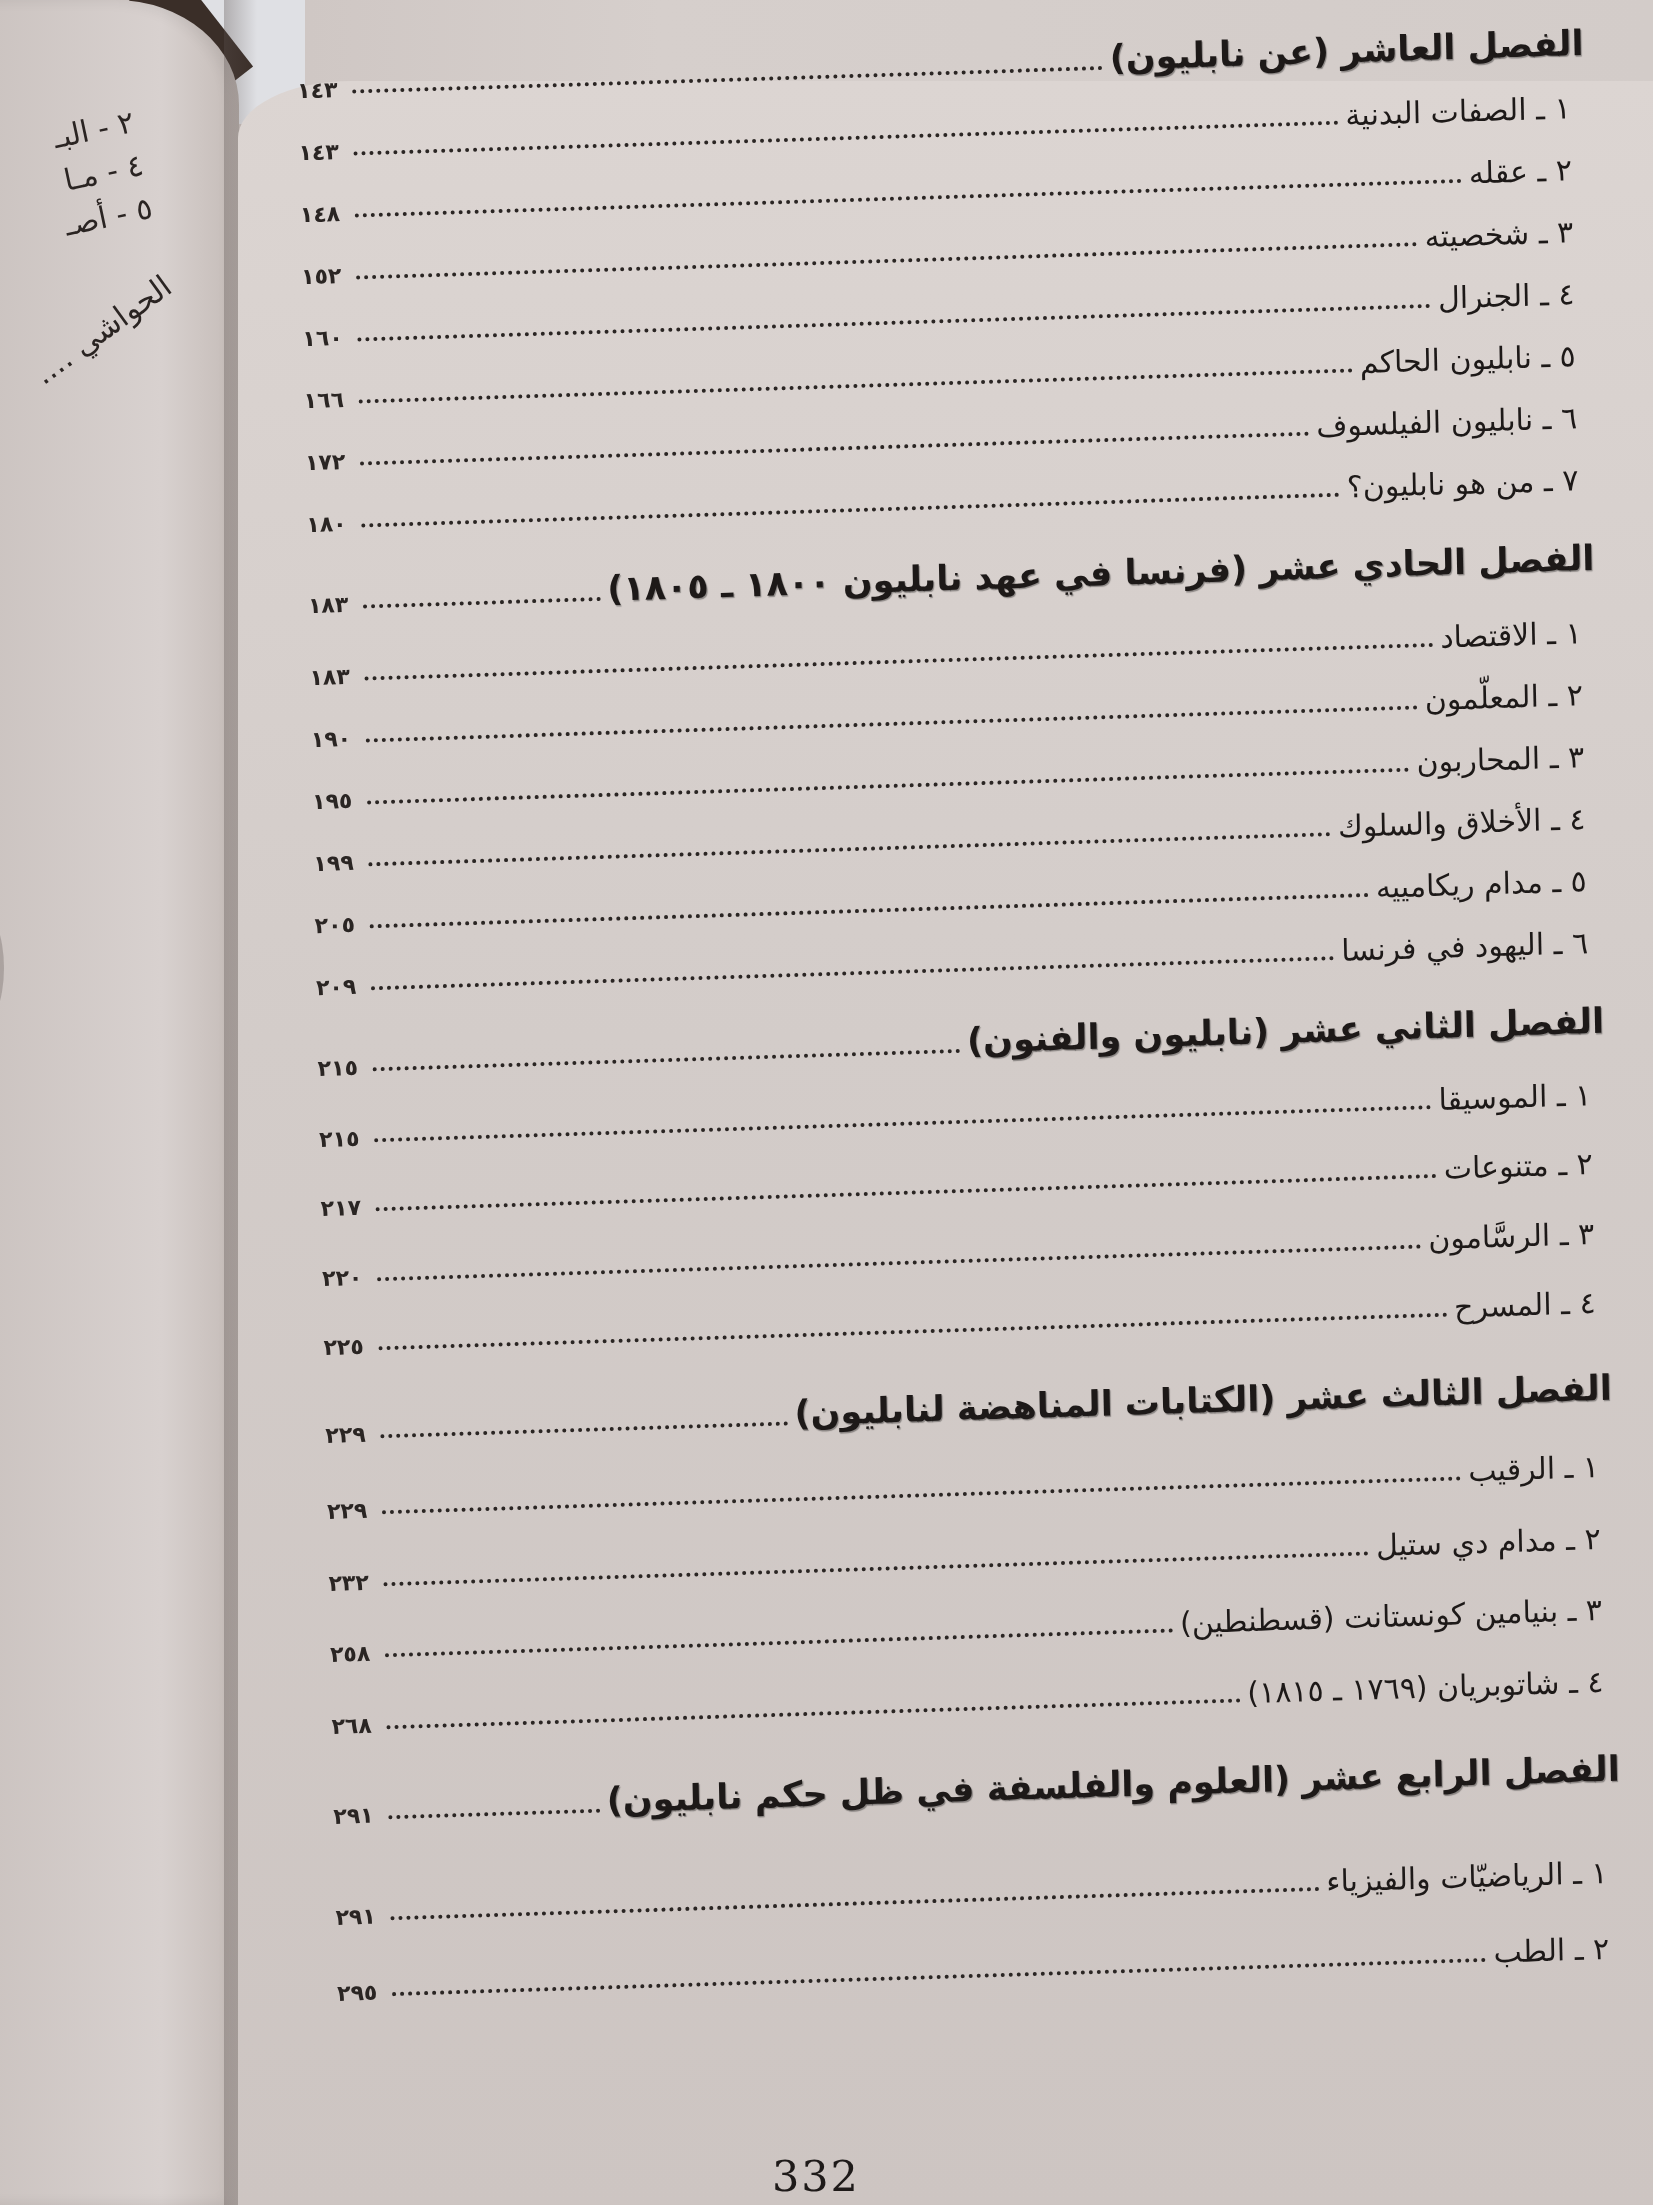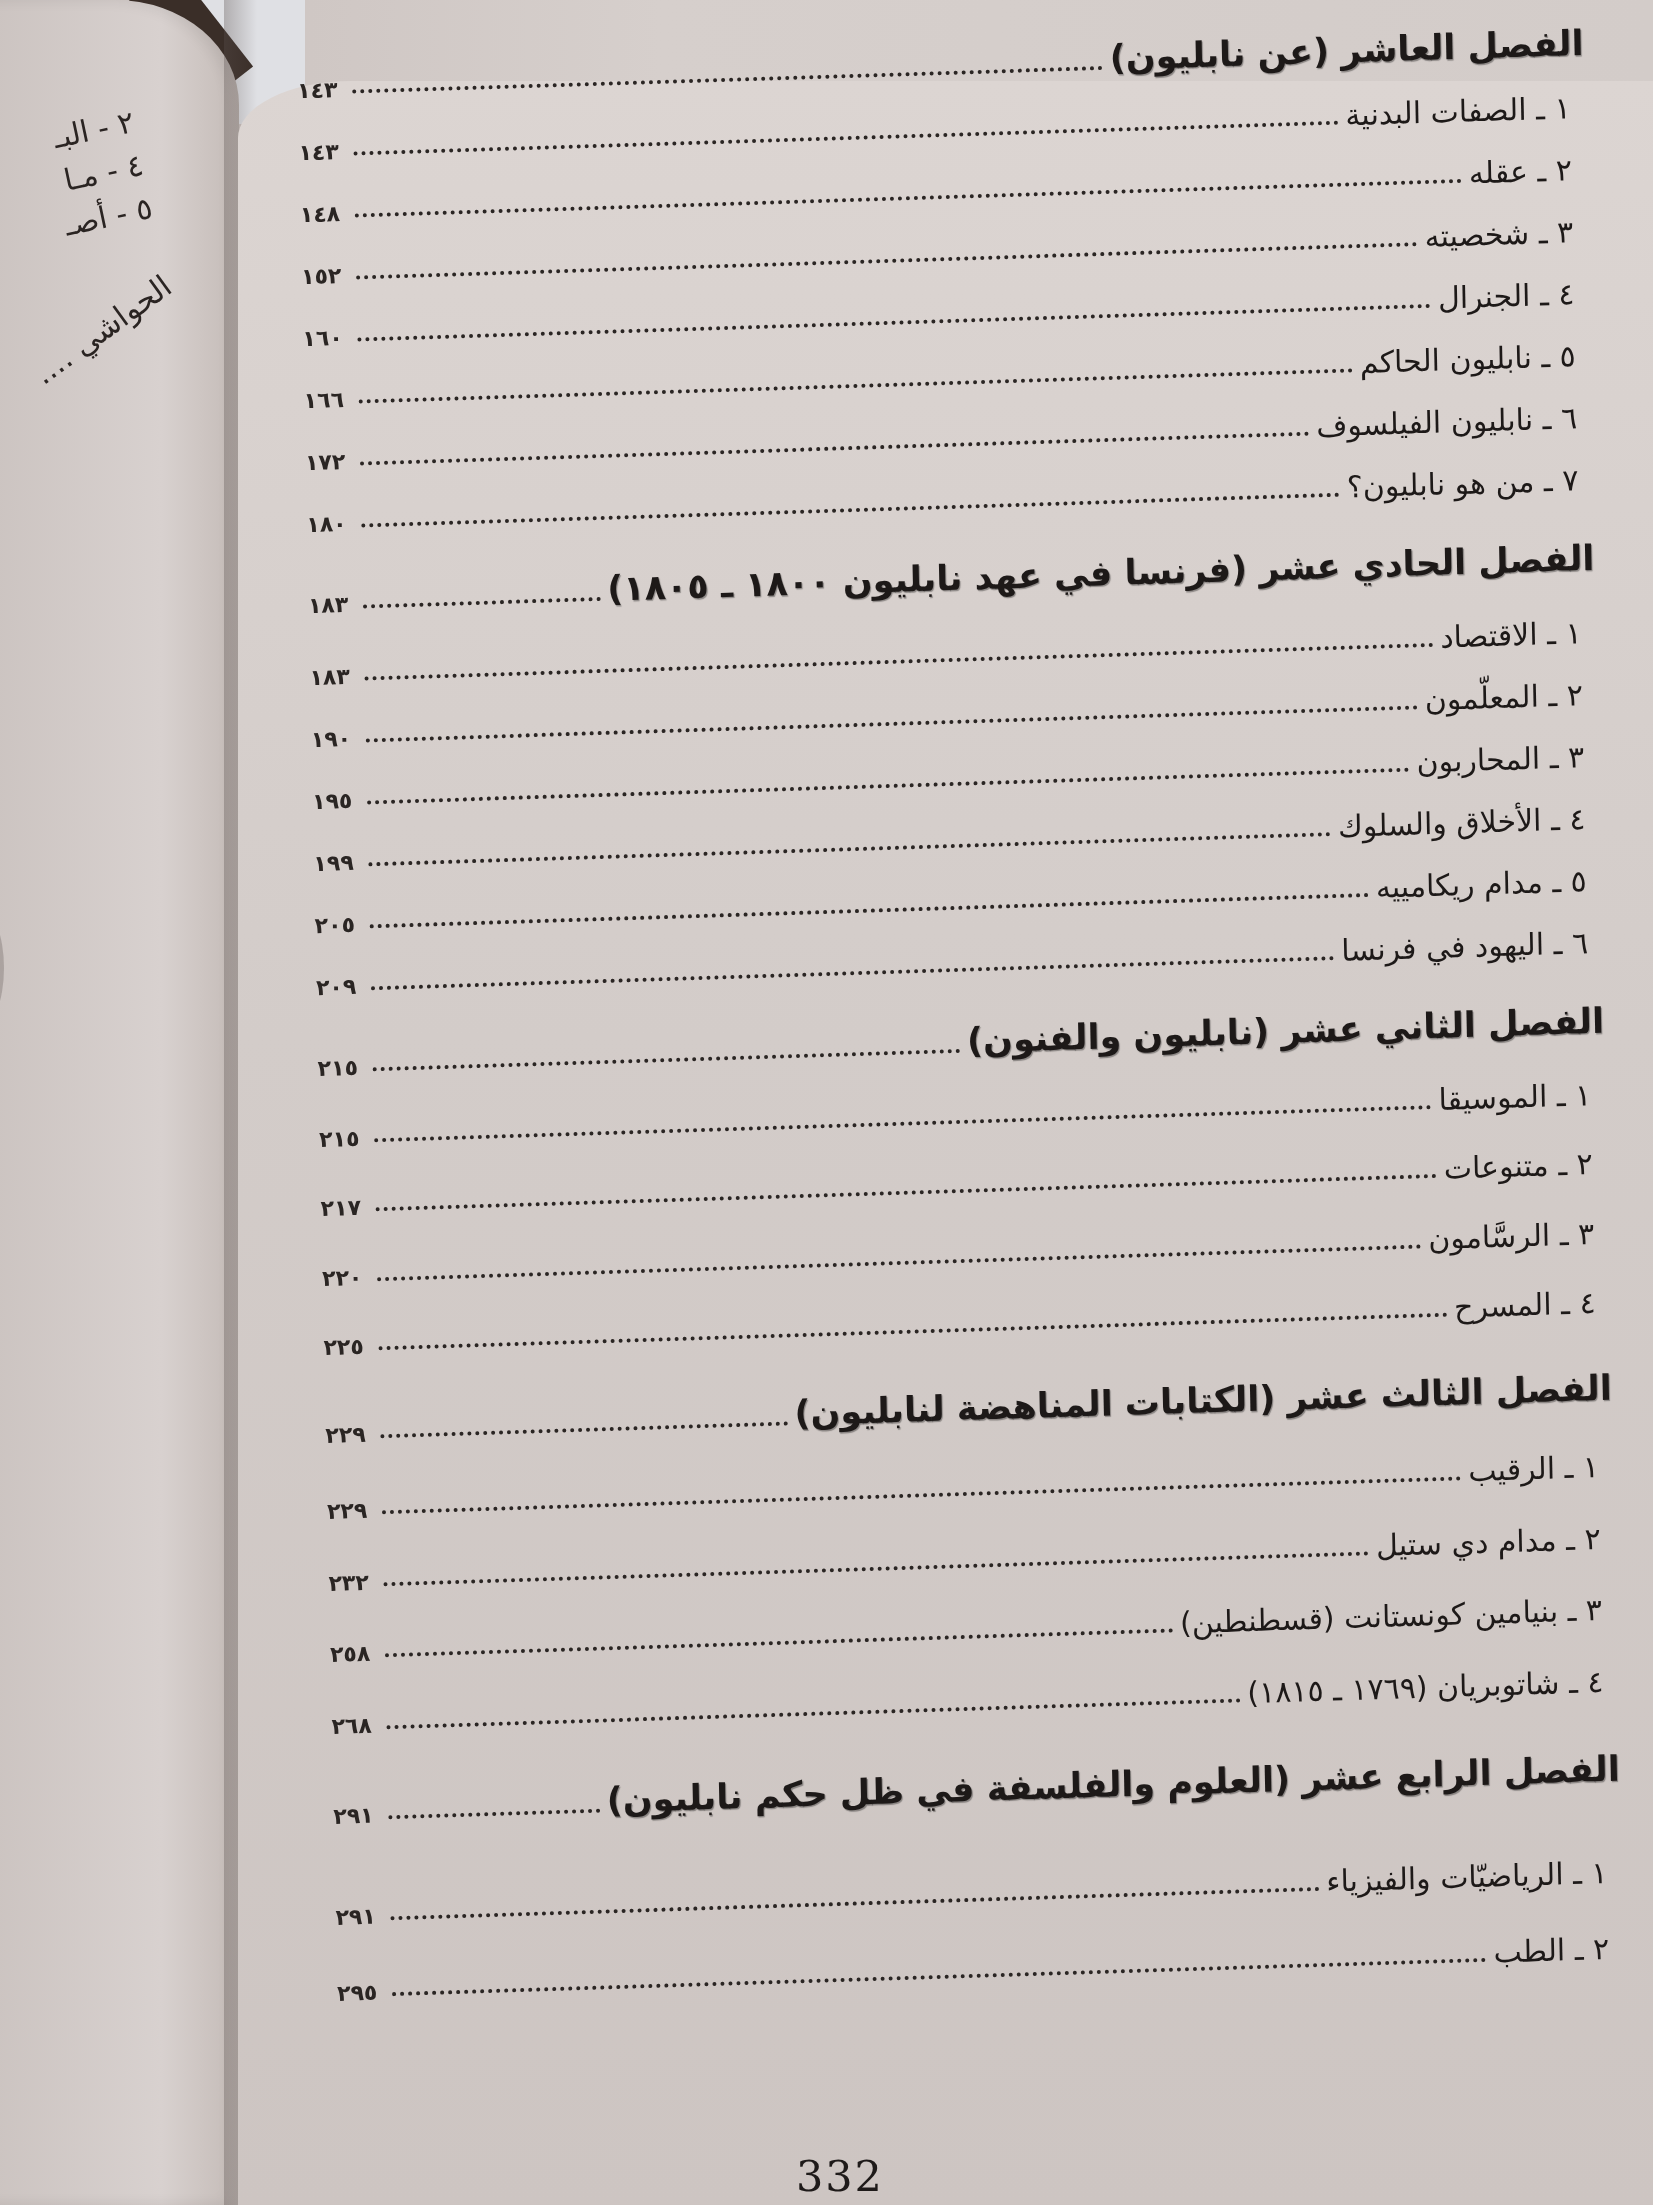--- a/index.html
+++ b/index.html
@@ -137,21 +137,21 @@
     .row .page {
       font-size: 22px;
       font-weight: bold;
       padding-right: 6.7px;
       min-width: 48px;
       text-align: left;
       color: #2a2523;
     }
     .page-number {
       position: absolute;
-      left: 796px;
+      left: 772px;
       top: 2151px;
       font-family: "DejaVu Serif", serif;
       font-size: 43px;
       color: #1e1a19;
       letter-spacing: 1.9px;
     }
   </style>
 </head>
 <body>
 

